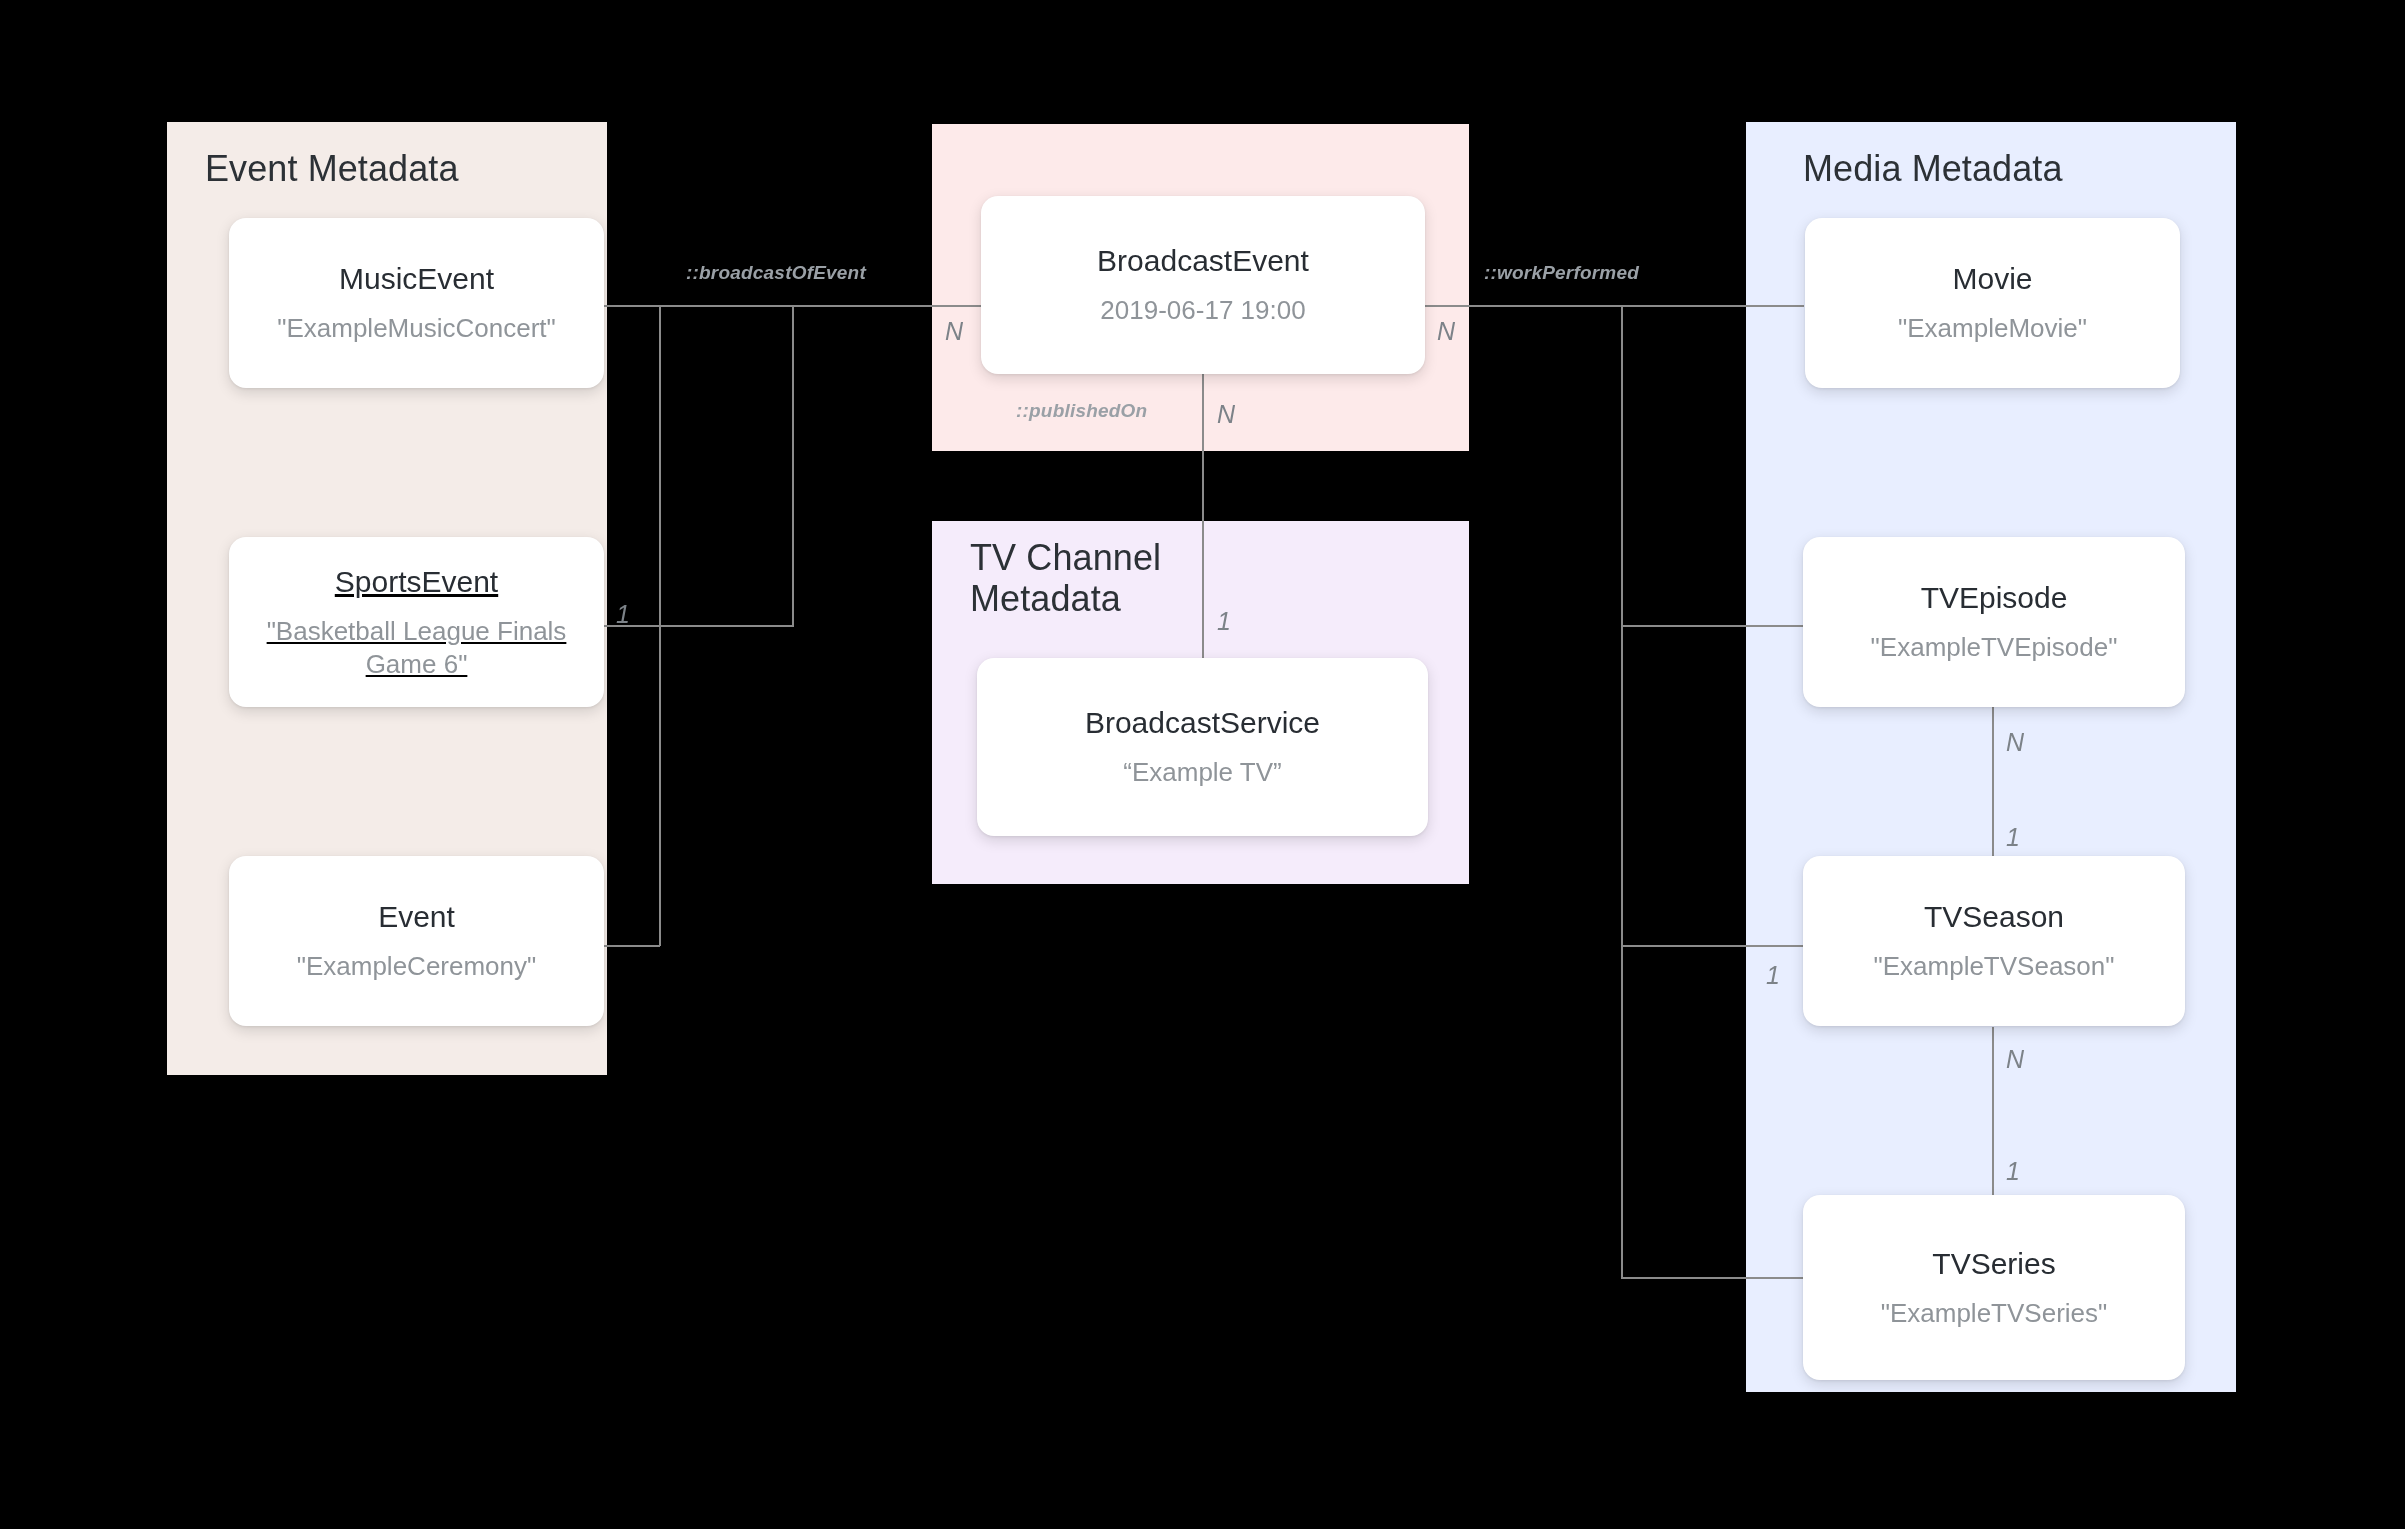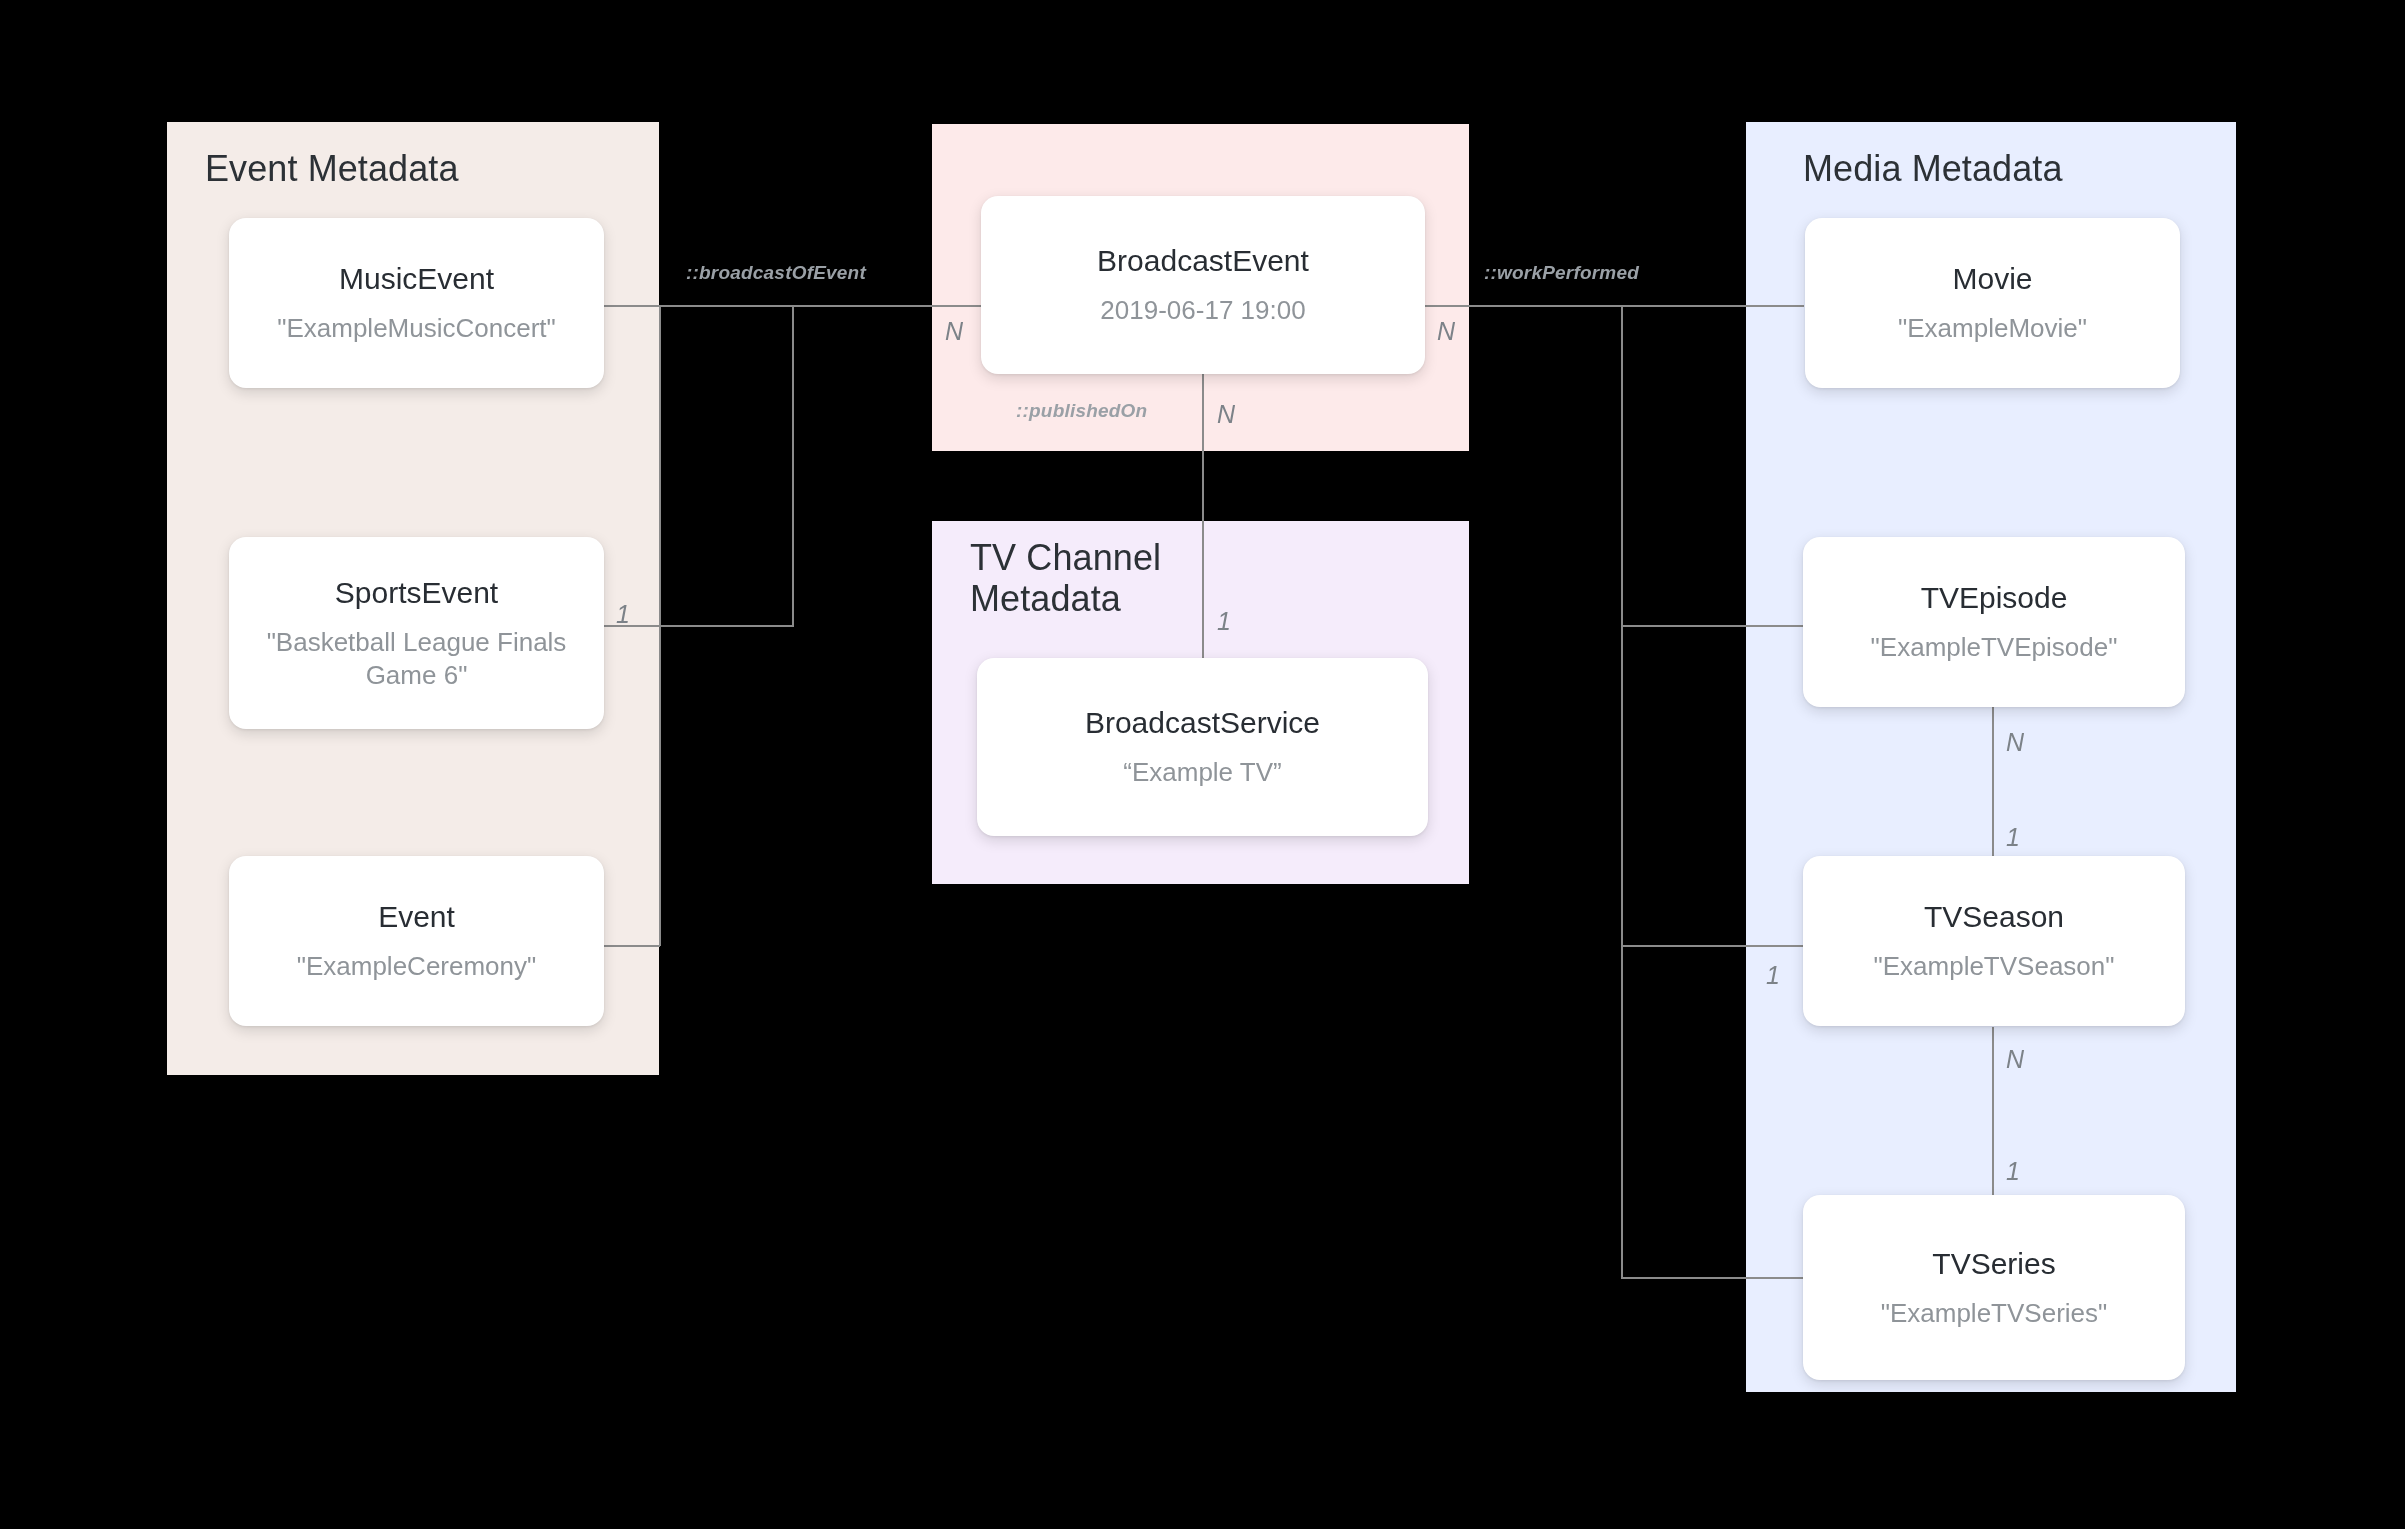--- a/index.html
+++ b/index.html
@@ -6,36 +6,36 @@
   body{width:2405px;height:1529px;position:relative;overflow:hidden;
        font-family:"Liberation Sans","DejaVu Sans",sans-serif;}
 
   #stage{position:absolute;inset:0;}
 
   
   .panel{position:absolute;box-sizing:border-box;}
   .panel-title{position:absolute;font-size:36px;line-height:1.15;color:#2c3136;
                font-weight:400;letter-spacing:0.1px;white-space:pre-line;}
 
-  #panel-event   {left:167px; top:122px;  width:492px;  height:953px; background:#f4ece8;}
+  #panel-event   {left:167px; top:122px;  width:440px;  height:953px; background:#f4ece8;}
   #panel-bcast   {left:932px; top:124px;  width:537px;  height:327px; background:#fdeaea;}
   #panel-tv      {left:932px; top:521px;  width:537px;  height:363px; background:#f5ecfb;}
   #panel-media   {left:1746px;top:122px;  width:490px;  height:1270px;background:#e8eeff;}
 
   
   .card{position:absolute;box-sizing:border-box;background:#fff;border-radius:17px;
         box-shadow:0 4.8px 13.4px rgba(0,0,0,.13), 0 1px 2.9px rgba(0,0,0,.08);
         display:flex;flex-direction:column;align-items:center;justify-content:center;
         padding:13.4px 17px;}
   .card .c-title{font-size:30px;color:#282d33;line-height:1.2;text-align:center;}
   .card .c-sub{font-size:26px;color:#8f9499;line-height:1.25;text-align:center;margin-top:15.3px;}
 
   
   #card-musicevent  {left:229px; top:218px; width:375px; height:170px;}
-  #card-sportsevent {left:229px; top:537px; width:375px; height:192px;}
+  #card-sportsevent {left:229px; top:537px; width:375px; height:170px;text-decoration:underline;}
   #card-event       {left:229px; top:856px; width:375px; height:170px;}
 
   
   #card-broadcastevent{left:981px; top:196px; width:444px; height:178px;}
   
   #card-broadcastservice{left:977px; top:658px; width:451px; height:178px;}
 
   
   #card-movie     {left:1805px; top:218px;  width:375px; height:170px;}
   #card-tvepisode {left:1803px; top:537px;  width:382px; height:170px;}

